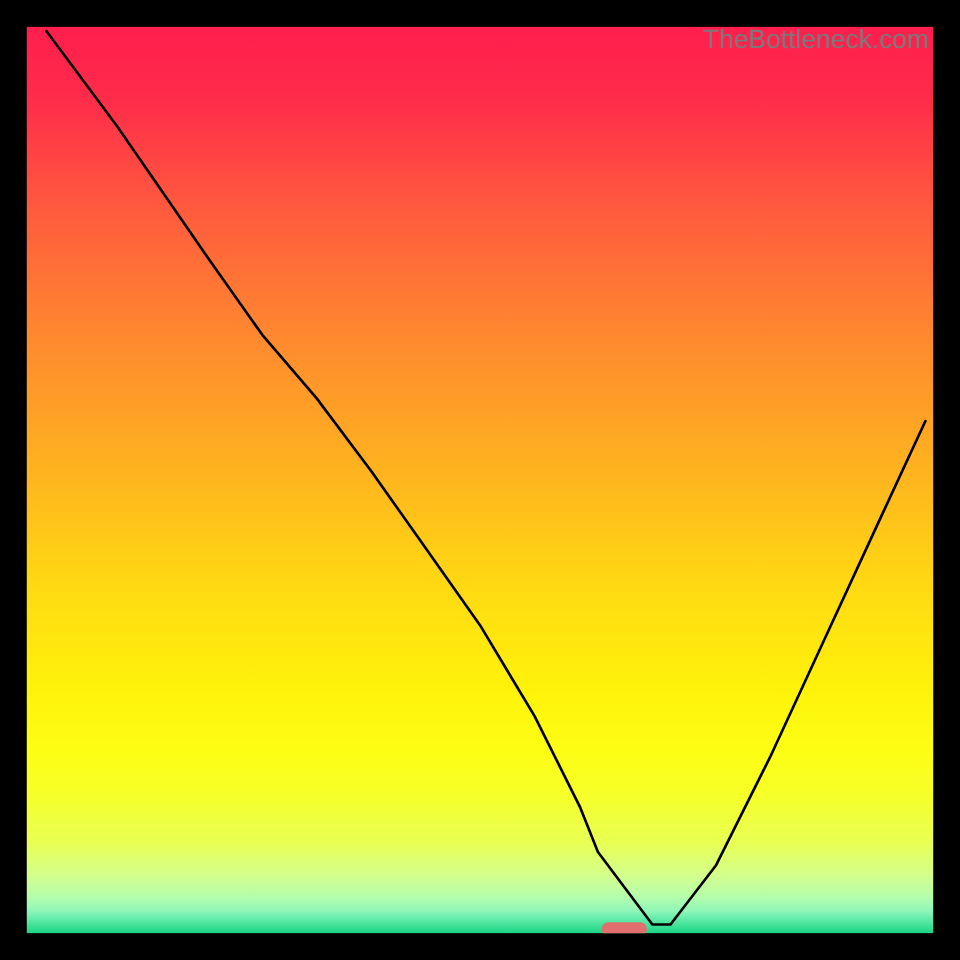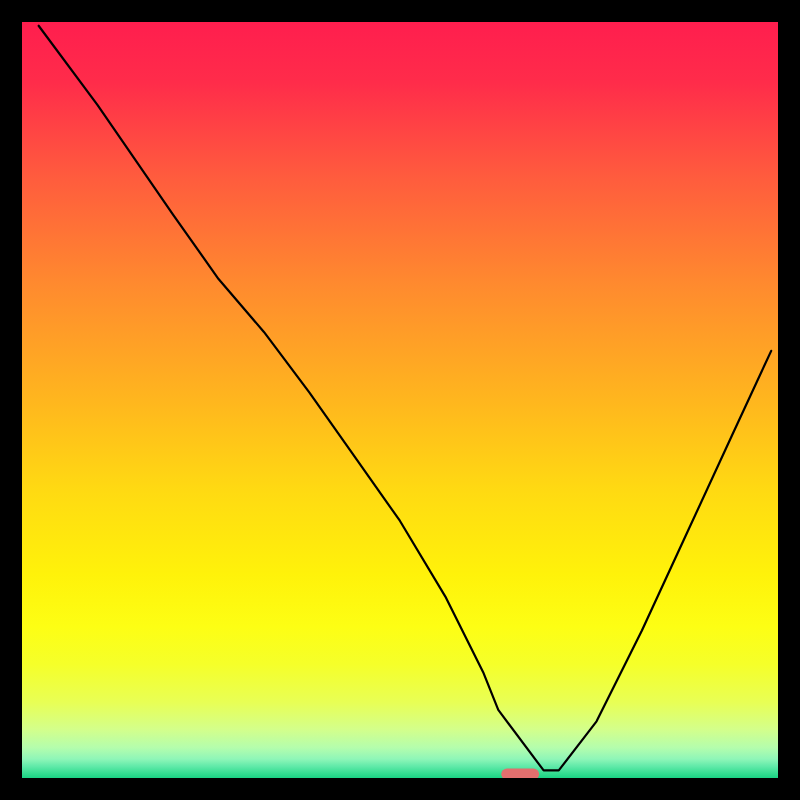--- a/index.html
+++ b/index.html
@@ -68,20 +68,21 @@
             <stop offset="96.00%" stop-color="#B4FDAD"></stop>
             <stop offset="97.50%" stop-color="#8EF6B8"></stop>
             <stop offset="98.50%" stop-color="#5EE9A8"></stop>
             <stop offset="99.50%" stop-color="#2FDB8E"></stop>
             <stop offset="100.00%" stop-color="#1BD284"></stop>
           </linearGradient>
       </defs>
       <rect x="0" y="0" width="100" height="100" fill="url(#bg-grad)"></rect>
     </svg>
 
+    <div class="watermark">TheBottleneck.com</div>
 
     <svg class="plot" viewBox="0 0 756 756" preserveAspectRatio="none">
       <path id="curve-path" fill="none" stroke="#000000" stroke-width="2.2" stroke-linejoin="round" stroke-linecap="round" d="M 16.63 3.78 L 75.60 83.16 L 151.20 192.78 L 196.56 257.04 L 241.92 309.96 L 287.28 370.44 L 332.64 434.70 L 378.00 498.96 L 423.36 574.56 L 461.16 650.16 L 476.28 687.96 L 521.64 748.44 L 536.76 748.44 L 574.56 699.30 L 619.92 608.58 L 665.28 510.30 L 710.64 412.02 L 749.20 328.86"></path>
       <rect id="marker-pill" rx="5.67" ry="5.67" x="479.30" y="746.55" width="37.80" height="11.34" fill="#E26F6E"></rect>
     </svg>
 
   </div>
 </div>
 
 </body></html>

